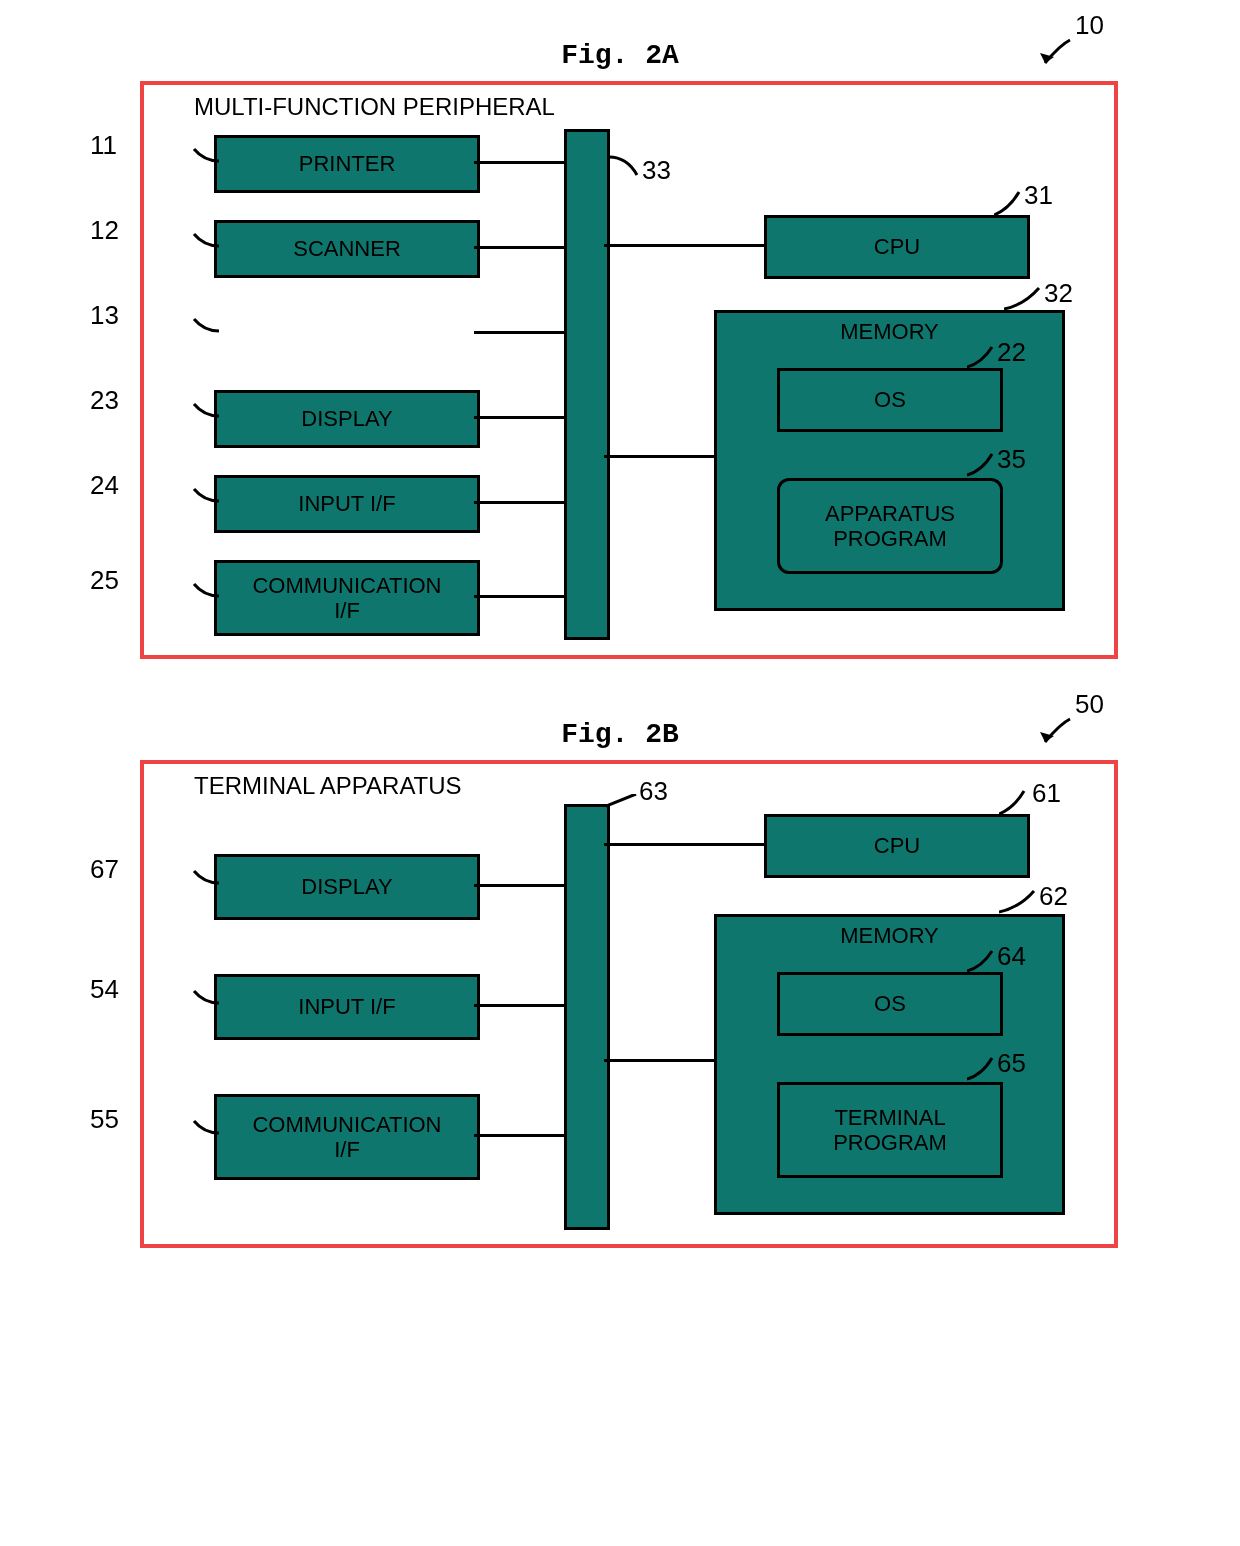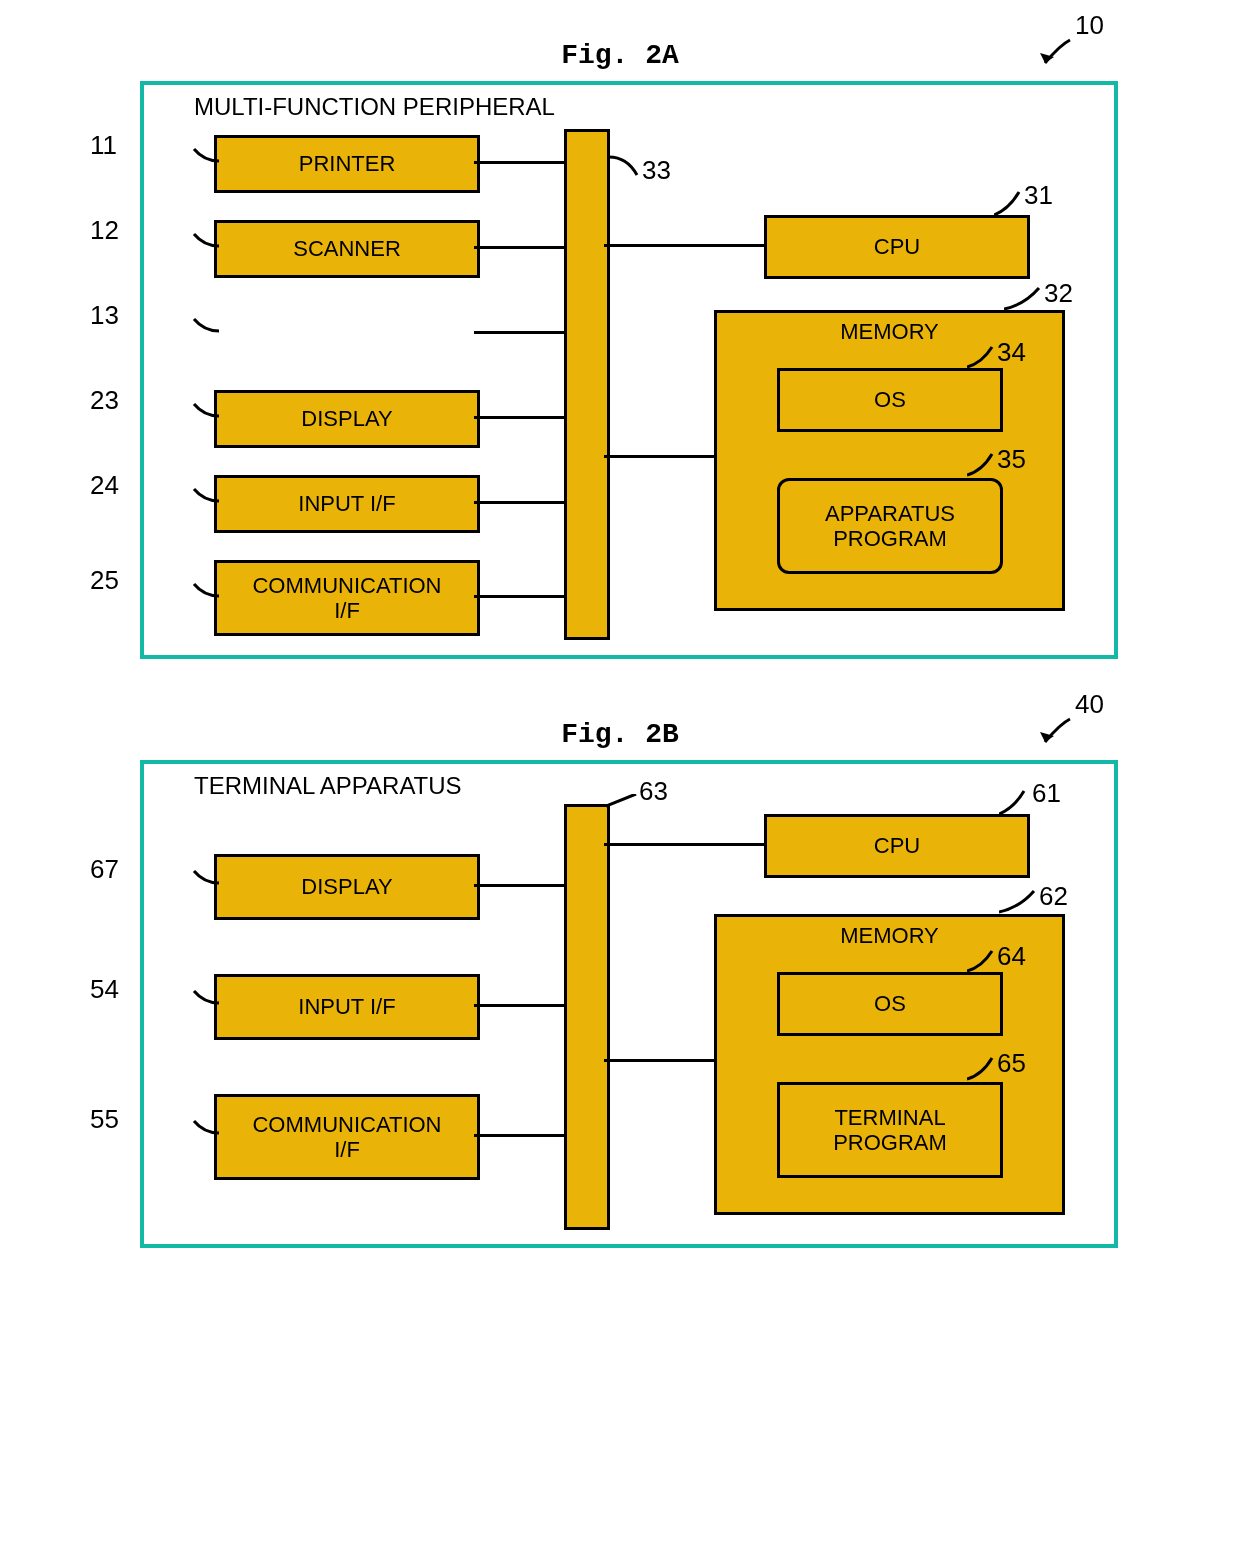--- a/index.html
+++ b/index.html
@@ -19,36 +19,36 @@
     font-size: 28px;
     text-align: center;
     margin-bottom: 10px;
   }
   .figwrap {
     position: relative;
     margin-bottom: 60px;
   }
   .outer-box {
     position: relative;
-    border: 4px solid #14b8a6;
+    border: 4px solid #ef4444;
     background: #fff;
     margin-left: 120px;
     margin-right: 48px;
     width: 970px;
   }
   .outer-title {
     position: absolute;
     top: 8px;
     left: 50px;
     font-size: 24px;
   }
   .block {
     position: absolute;
     border: 3px solid #000;
-    background: #eab308;
+    background: #0f766e;
     font-size: 22px;
     display: flex;
     align-items: center;
     justify-content: center;
     text-align: center;
     line-height: 1.15;
   }
   .memory-title {
     position: absolute;
     font-size: 22px;
@@ -147,21 +147,21 @@
 
       <div class="block" style="left:570px; top:225px; width:345px; height:295px; display:block;">
         <span class="memory-title" style="top:6px;">MEMORY</span>
 
         <div class="block" style="left:60px; top:55px; width:220px; height:58px;">
           <span>OS</span>
         </div>
         <svg style="position:absolute; left:250px; top:32px; width:40px; height:28px;">
           <path d="M0 22 Q15 18 25 2" stroke="#000" stroke-width="3" fill="none"></path>
         </svg>
-        <div class="reftext" style="left:280px; top:25px;">34</div>
+        <div class="reftext" style="left:280px; top:25px;">22</div>
 
         <div class="block" style="left:60px; top:165px; width:220px; height:90px; white-space:pre;border-radius:12px;">
           <span>APPARATUS
 PROGRAM</span>
         </div>
         <svg style="position:absolute; left:250px; top:138px; width:40px; height:30px;">
           <path d="M0 24 Q15 20 25 3" stroke="#000" stroke-width="3" fill="none"></path>
         </svg>
         <div class="reftext" style="left:280px; top:132px;">35</div>
       </div>
@@ -178,21 +178,21 @@
     <div class="reftext" style="left:70px; top:175px;">12</div>
     <div class="reftext" style="left:70px; top:260px;">13</div>
     <div class="reftext" style="left:70px; top:345px;">23</div>
     <div class="reftext" style="left:70px; top:430px;">24</div>
     <div class="reftext" style="left:70px; top:525px;">25</div>
   </div>
 
   <div class="figwrap">
     <div class="fig-title">Fig. 2B</div>
 
-    <div class="reftext" style="left:1055px; top:-30px;">40</div>
+    <div class="reftext" style="left:1055px; top:-30px;">50</div>
     <svg style="position:absolute; left:1010px; top:-5px; width:50px; height:40px;">
       <path d="M40 5 Q30 10 15 28" stroke="#000" stroke-width="3" fill="none"></path>
       <polygon points="15,28 10,18 24,22" fill="#000"></polygon>
     </svg>
 
     <div class="outer-box" style="height:480px;">
       <span class="outer-title">TERMINAL APPARATUS</span>
 
       <div class="block" style="left:420px; top:40px; width:40px; height:420px;"></div>
       <svg style="position:absolute; left:462px; top:30px; width:45px; height:30px;">

